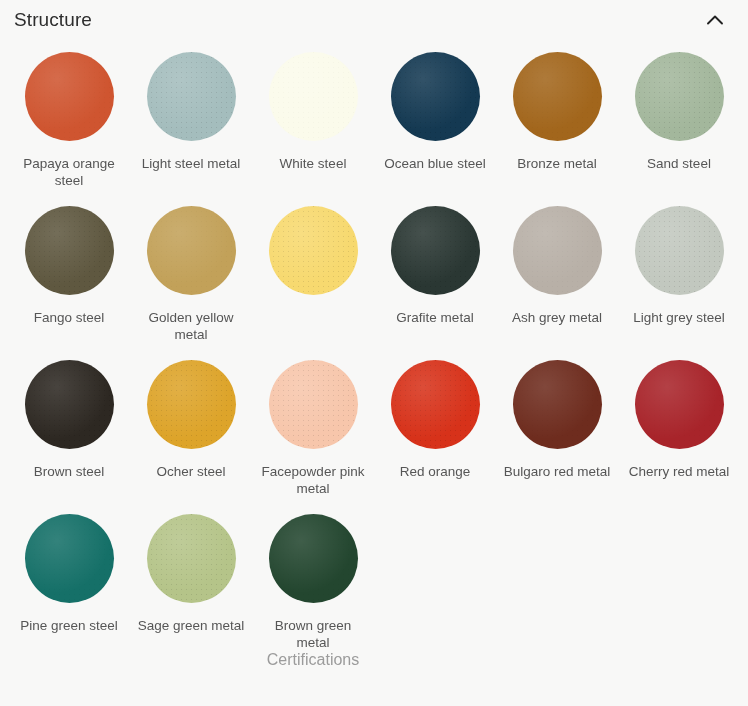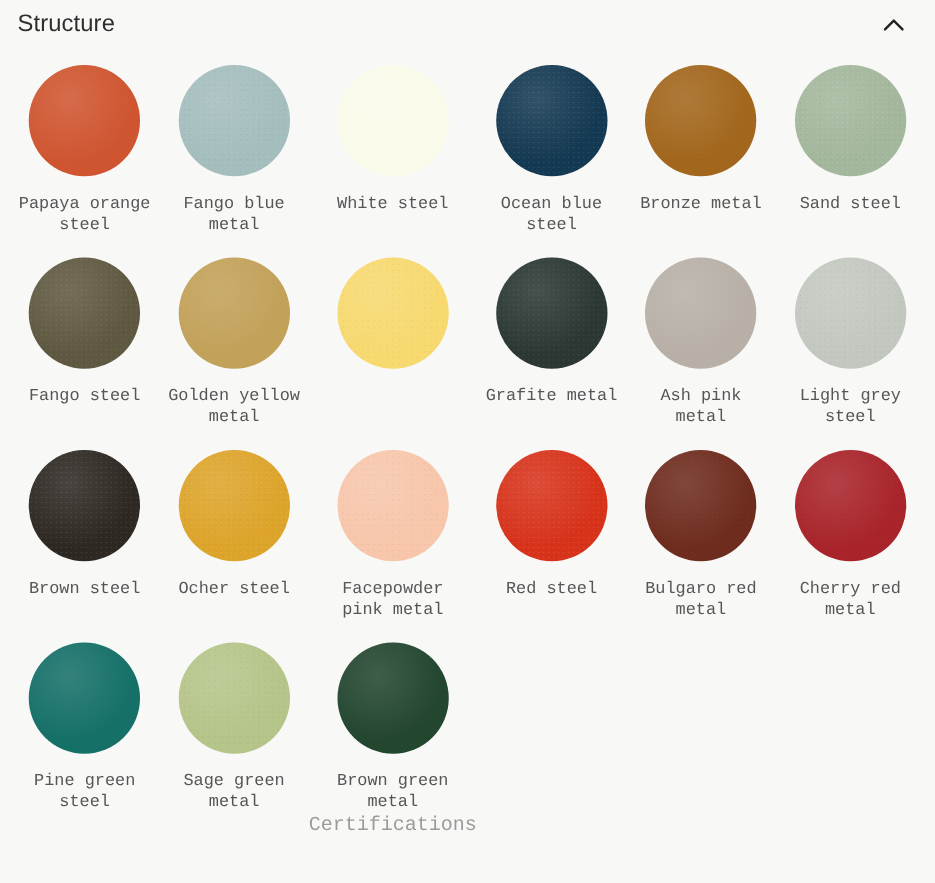--- a/index.html
+++ b/index.html
@@ -59,21 +59,20 @@
 
   
   .swatch-grid {
     flex: 1;
     display: grid;
     grid-template-columns: repeat(6, 1fr);
     grid-auto-rows: 154px;
     align-content: start;
     padding: 18px 8px 0 8px;
     box-sizing: border-box;
-    font-family: Liberation Mono, monospace;
   }
 
   .swatch-cell {
     display: flex;
     flex-direction: column;
     align-items: center;
     cursor: pointer;
   }
 
   .swatch-disc {
@@ -148,21 +147,21 @@
 
   <div class="divider"></div>
 
   <div class="swatch-grid">
       <div class="swatch-cell">
         <div class="swatch-disc smooth" style="background: rgb(207, 85, 48);"></div>
         <div class="swatch-label">Papaya orange steel</div>
       </div>
       <div class="swatch-cell">
         <div class="swatch-disc" style="background: rgb(164, 189, 189);"></div>
-        <div class="swatch-label">Fango blue metal</div>
+        <div class="swatch-label">Light steel metal</div>
       </div>
       <div class="swatch-cell">
         <div class="swatch-disc smooth" style="background: rgb(251, 251, 235);"></div>
         <div class="swatch-label">White steel</div>
       </div>
       <div class="swatch-cell">
         <div class="swatch-disc" style="background: rgb(20, 57, 82);"></div>
         <div class="swatch-label">Ocean blue steel</div>
       </div>
       <div class="swatch-cell">
@@ -183,41 +182,41 @@
       </div>
       <div class="swatch-cell">
         <div class="swatch-disc" style="background: rgb(247, 217, 111);"></div>
       </div>
       <div class="swatch-cell">
         <div class="swatch-disc" style="background: rgb(42, 55, 51);"></div>
         <div class="swatch-label">Grafite metal</div>
       </div>
       <div class="swatch-cell">
         <div class="swatch-disc smooth" style="background: rgb(184, 176, 167);"></div>
-        <div class="swatch-label">Ash pink metal</div>
+        <div class="swatch-label">Ash grey metal</div>
       </div>
       <div class="swatch-cell">
         <div class="swatch-disc" style="background: rgb(194, 200, 191);"></div>
         <div class="swatch-label">Light grey steel</div>
       </div>
       <div class="swatch-cell">
         <div class="swatch-disc" style="background: rgb(45, 40, 34);"></div>
         <div class="swatch-label">Brown steel</div>
       </div>
       <div class="swatch-cell">
         <div class="swatch-disc" style="background: rgb(221, 164, 42);"></div>
         <div class="swatch-label">Ocher steel</div>
       </div>
       <div class="swatch-cell">
         <div class="swatch-disc" style="background: rgb(247, 198, 171);"></div>
         <div class="swatch-label">Facepowder pink metal</div>
       </div>
       <div class="swatch-cell">
         <div class="swatch-disc" style="background: rgb(215, 50, 26);"></div>
-        <div class="swatch-label">Red steel</div>
+        <div class="swatch-label">Red orange</div>
       </div>
       <div class="swatch-cell">
         <div class="swatch-disc smooth" style="background: rgb(110, 44, 30);"></div>
         <div class="swatch-label">Bulgaro red metal</div>
       </div>
       <div class="swatch-cell">
         <div class="swatch-disc smooth" style="background: rgb(168, 36, 42);"></div>
         <div class="swatch-label">Cherry red metal</div>
       </div>
       <div class="swatch-cell">

